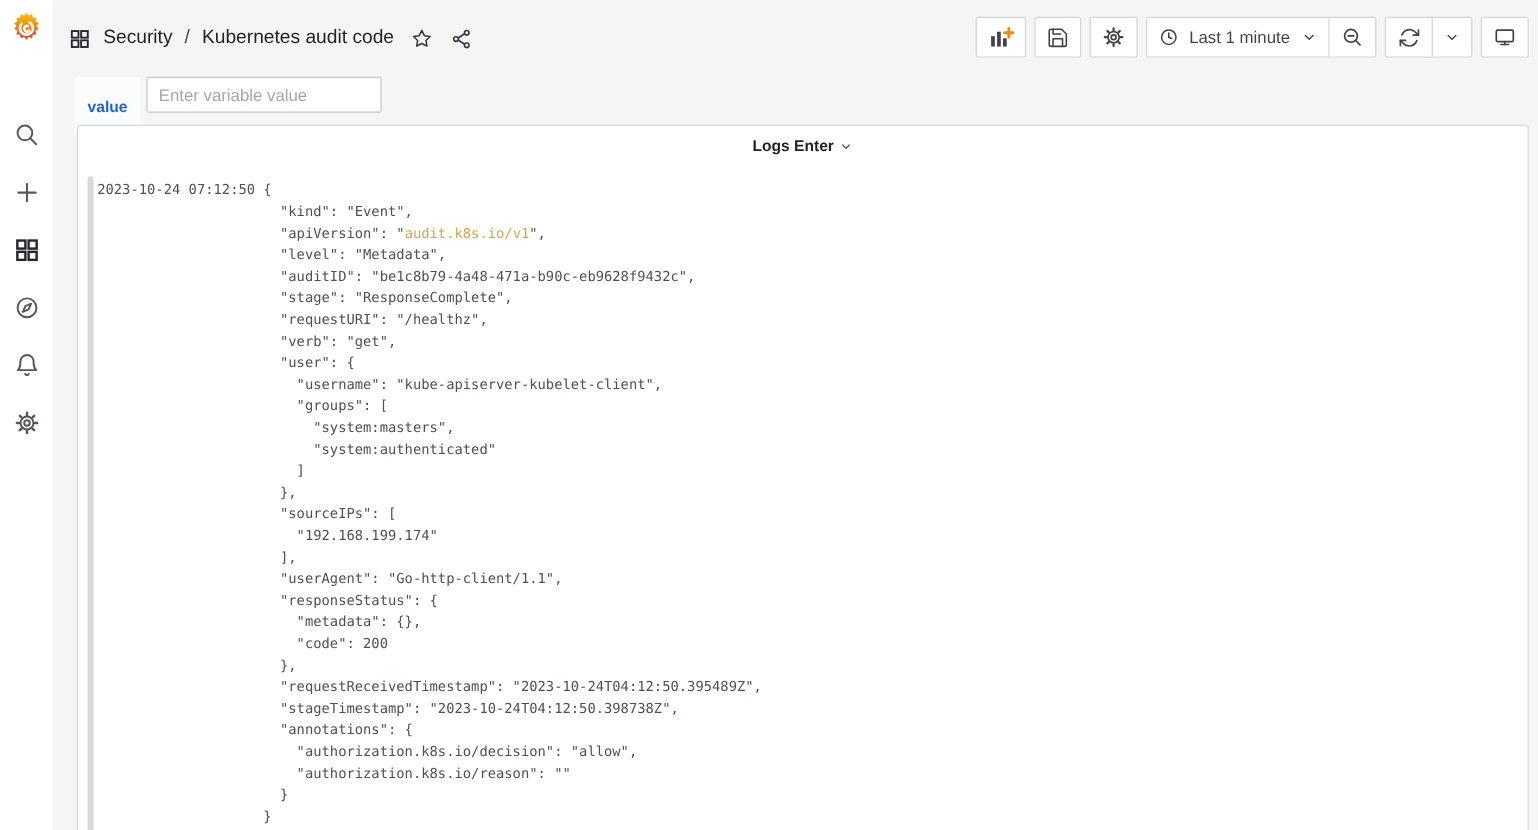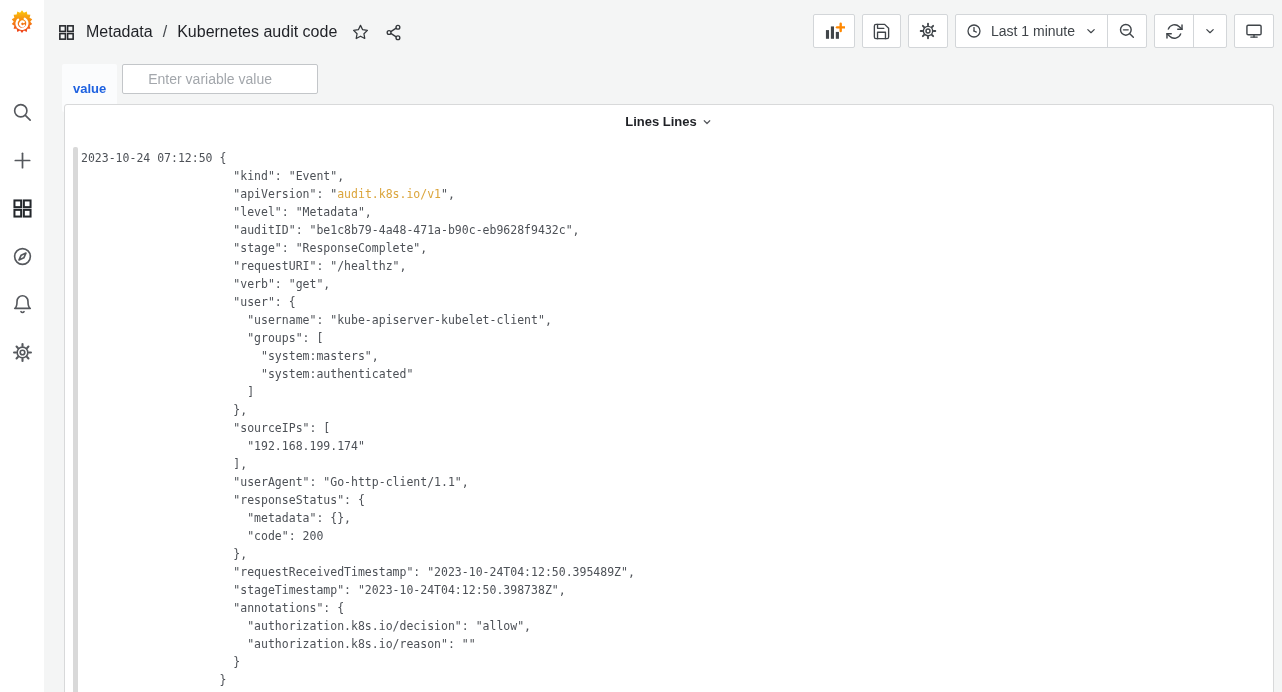--- a/index.html
+++ b/index.html
@@ -57,21 +57,21 @@
   .var-row { position:absolute; left:62px; top:64px; height:48px; display:flex; align-items:stretch; gap:5px; }
   .var-chip {
     background:#fbfcfd; border-radius:2px; padding:0 11px;
     display:flex; align-items:center;
     font-size:13px; font-weight:700; color:#1f62e0;
   }
   .var-input {
     width:196px; height:30px; background:#fff;
     border:1px solid #c3c6c9; border-radius:2px;
     font-family:"Liberation Sans", sans-serif; font-size:14px; color:#3f4449;
-    padding:0 25px; outline:none;
+    padding:0 9px; outline:none;
   }
   .var-input::placeholder { color:#a3a7ac; }
 
   
   .panel {
     position:absolute; left:64px; top:104px; width:1210px; height:640px;
     background:#ffffff; border:1px solid #d8d9da; border-radius:3px;
   }
   .panel-header {
     position:absolute; left:0; top:0; width:100%; height:32px;
@@ -176,21 +176,21 @@
 
 <div class="breadcrumb">
   <span class="bc-icon">
     <svg viewBox="0 0 24 24" width="19" height="19" fill="none" stroke="currentColor" stroke-width="2">
       <rect x="3.6" y="3.6" width="7" height="7"></rect>
         <rect x="13.4" y="3.6" width="7" height="7"></rect>
       <rect x="3.6" y="13.4" width="7" height="7"></rect>
         <rect x="13.4" y="13.4" width="7" height="7"></rect>
     </svg>
   </span>
-  <span class="crumb-text">Metadata</span>
+  <span class="crumb-text">Security</span>
   <span class="sep">/</span>
   <span class="crumb-text">Kubernetes audit code</span>
   <span class="bc-action">
     <svg viewBox="0 0 24 24" width="19" height="19" fill="none" stroke="currentColor" stroke-width="1.6" stroke-linejoin="round">
       <polygon points="12 3 14.69 8.45 20.7 9.32 16.35 13.56 17.38 19.55 12 16.72 6.62 19.55 7.65 13.56 3.3 9.32 9.31 8.45"></polygon>
     </svg>
   </span>
   <span class="bc-action">
     <svg viewBox="0 0 24 24" width="19" height="19" fill="none" stroke="currentColor" stroke-width="1.7">
       <circle cx="17.6" cy="5.4" r="2.4"></circle>
@@ -305,21 +305,21 @@
   </div>
 </div>
 
 <div class="var-row">
   <div class="var-chip">value</div>
   <input class="var-input" type="text" placeholder="Enter variable value" style="">
 </div>
 
 <div class="panel">
   <div class="panel-header">
-    <span class="panel-title">Lines Lines</span>
+    <span class="panel-title">Logs Enter</span>
     <span class="panel-caret">
       <svg viewBox="0 0 24 24" width="12" height="12" fill="none" stroke="currentColor" stroke-width="2.4" stroke-linecap="round" stroke-linejoin="round">
         <polyline points="6.5 9.5 12 15 17.5 9.5"></polyline>
       </svg>
     </span>
   </div>
   <div class="log-scroll-track"></div>
   <div class="log-lines"><div class="log-line">2023-10-24 07:12:50 {</div><div class="log-line">                      "kind": "Event",</div><div class="log-line">                      "apiVersion": "<span class="hl">audit.k8s.io/v1</span>",</div><div class="log-line">                      "level": "Metadata",</div><div class="log-line">                      "auditID": "be1c8b79-4a48-471a-b90c-eb9628f9432c",</div><div class="log-line">                      "stage": "ResponseComplete",</div><div class="log-line">                      "requestURI": "/healthz",</div><div class="log-line">                      "verb": "get",</div><div class="log-line">                      "user": {</div><div class="log-line">                        "username": "kube-apiserver-kubelet-client",</div><div class="log-line">                        "groups": [</div><div class="log-line">                          "system:masters",</div><div class="log-line">                          "system:authenticated"</div><div class="log-line">                        ]</div><div class="log-line">                      },</div><div class="log-line">                      "sourceIPs": [</div><div class="log-line">                        "192.168.199.174"</div><div class="log-line">                      ],</div><div class="log-line">                      "userAgent": "Go-http-client/1.1",</div><div class="log-line">                      "responseStatus": {</div><div class="log-line">                        "metadata": {},</div><div class="log-line">                        "code": 200</div><div class="log-line">                      },</div><div class="log-line">                      "requestReceivedTimestamp": "2023-10-24T04:12:50.395489Z",</div><div class="log-line">                      "stageTimestamp": "2023-10-24T04:12:50.398738Z",</div><div class="log-line">                      "annotations": {</div><div class="log-line">                        "authorization.k8s.io/decision": "allow",</div><div class="log-line">                        "authorization.k8s.io/reason": ""</div><div class="log-line">                      }</div><div class="log-line">                    }</div><div class="log-line">2023-10-24 07:12:50 {</div></div>
 </div>
 

